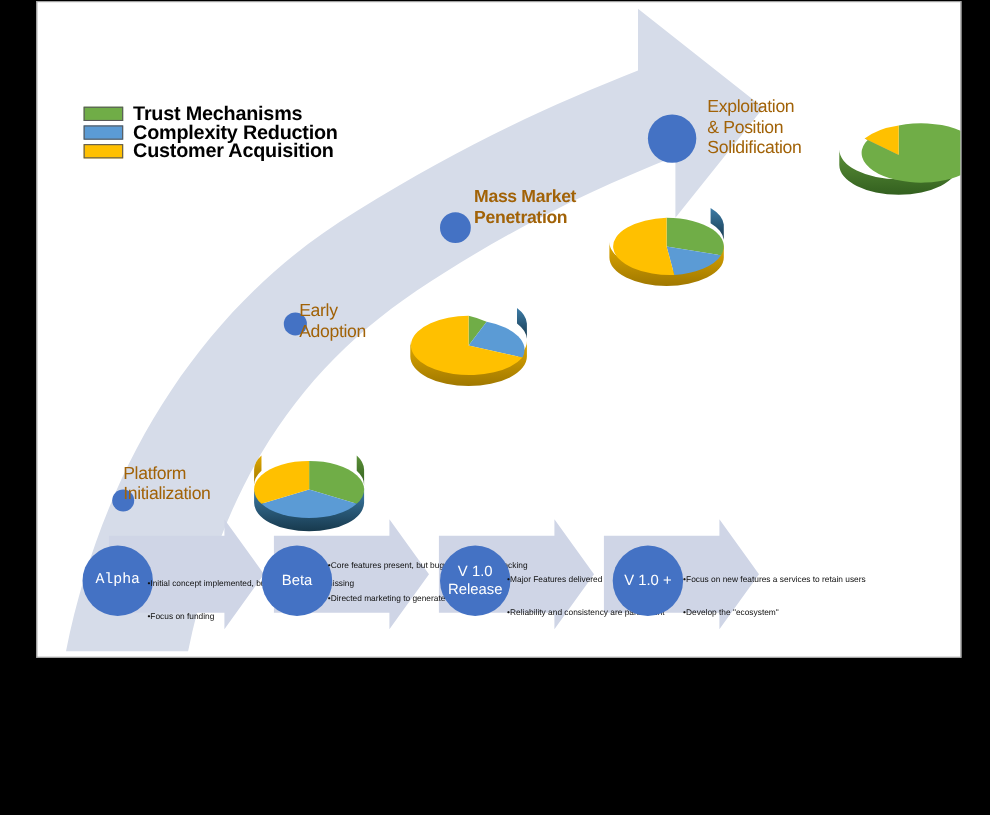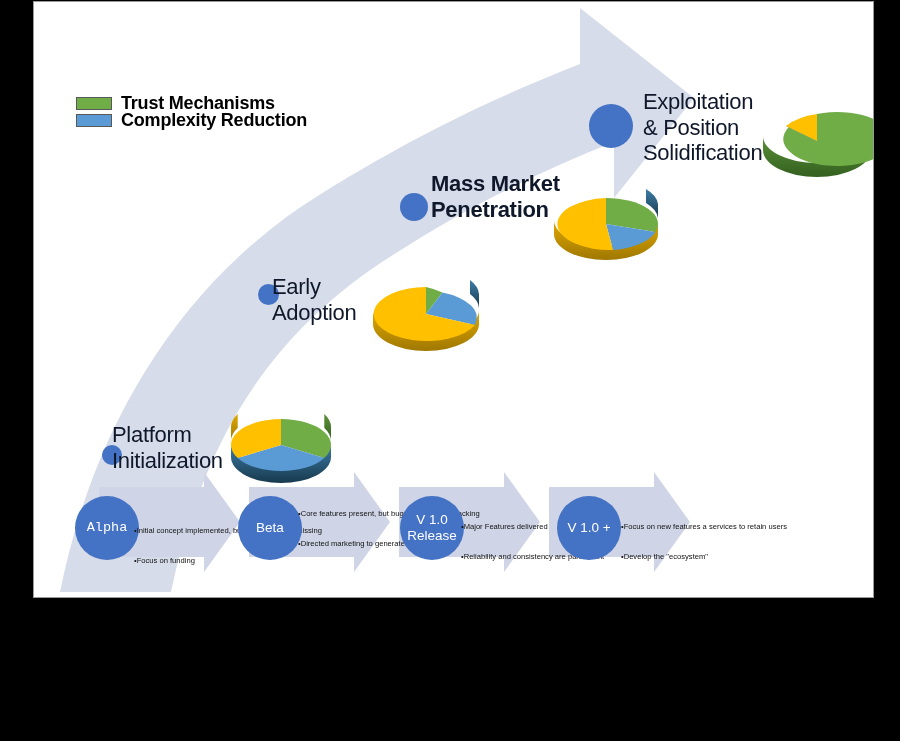--- a/index.html
+++ b/index.html
@@ -9,21 +9,21 @@
           border:1px solid #9a9a9a;box-sizing:border-box;overflow:hidden;}
   #art{position:absolute;left:0;top:0;width:841px;height:597px;}
 
   .legend{position:absolute;left:42px;top:93px;}
   .legend-row{display:flex;align-items:center;height:16px;margin-bottom:1px;}
   .swatch{width:36px;height:13px;border:1px solid #595959;box-sizing:border-box;margin-right:9px;}
   .legend-label{font-size:18px;font-weight:bold;color:#000;letter-spacing:-0.2px;white-space:nowrap;}
 
   .milestone{position:absolute;}
   .ms-dot{position:absolute;border-radius:50%;background:#4472C4;}
-  .ms-text{position:absolute;font-size:22px;color:#0f172a;line-height:1.17;white-space:pre;letter-spacing:-0.3px;}
+  .ms-text{position:absolute;font-size:16px;color:#a16207;line-height:1.17;white-space:pre;letter-spacing:-0.3px;}
 
   .flow-node{position:absolute;}
   .flow-circle{position:absolute;border-radius:50%;background:#4472C4;color:#fff;
                display:flex;align-items:center;justify-content:center;text-align:center;
                font-size:13.5px;line-height:1.18;white-space:pre;}
   .flow-bullets{position:absolute;font-size:7.6px;line-height:1.32;color:#111;white-space:pre;}
   .flow-bullets .b{display:block;text-indent:-4px;padding-left:4px;}
 </style>
 </head>
 <body>
@@ -102,20 +102,24 @@
 
     <div class="legend">
       <div class="legend-row">
         <span class="swatch" style="background:#70AD47"></span>
         <span class="legend-label">Trust Mechanisms</span>
       </div>
       <div class="legend-row">
         <span class="swatch" style="background:#5B9BD5"></span>
         <span class="legend-label">Complexity Reduction</span>
       </div>
+      <div class="legend-row">
+        <span class="swatch" style="background:#FFC000"></span>
+        <span class="legend-label">Customer Acquisition</span>
+      </div>
     </div>
 
     <div class="milestone">
       <span class="ms-dot" style="left:68px;top:443px;width:20px;height:20px;"></span>
       <span class="ms-text" style="left:78px;top:420px;">Platform
 Initialization</span>
     </div>
 
     <div class="milestone">
       <span class="ms-dot" style="left:224px;top:282px;width:21px;height:21px;"></span>

